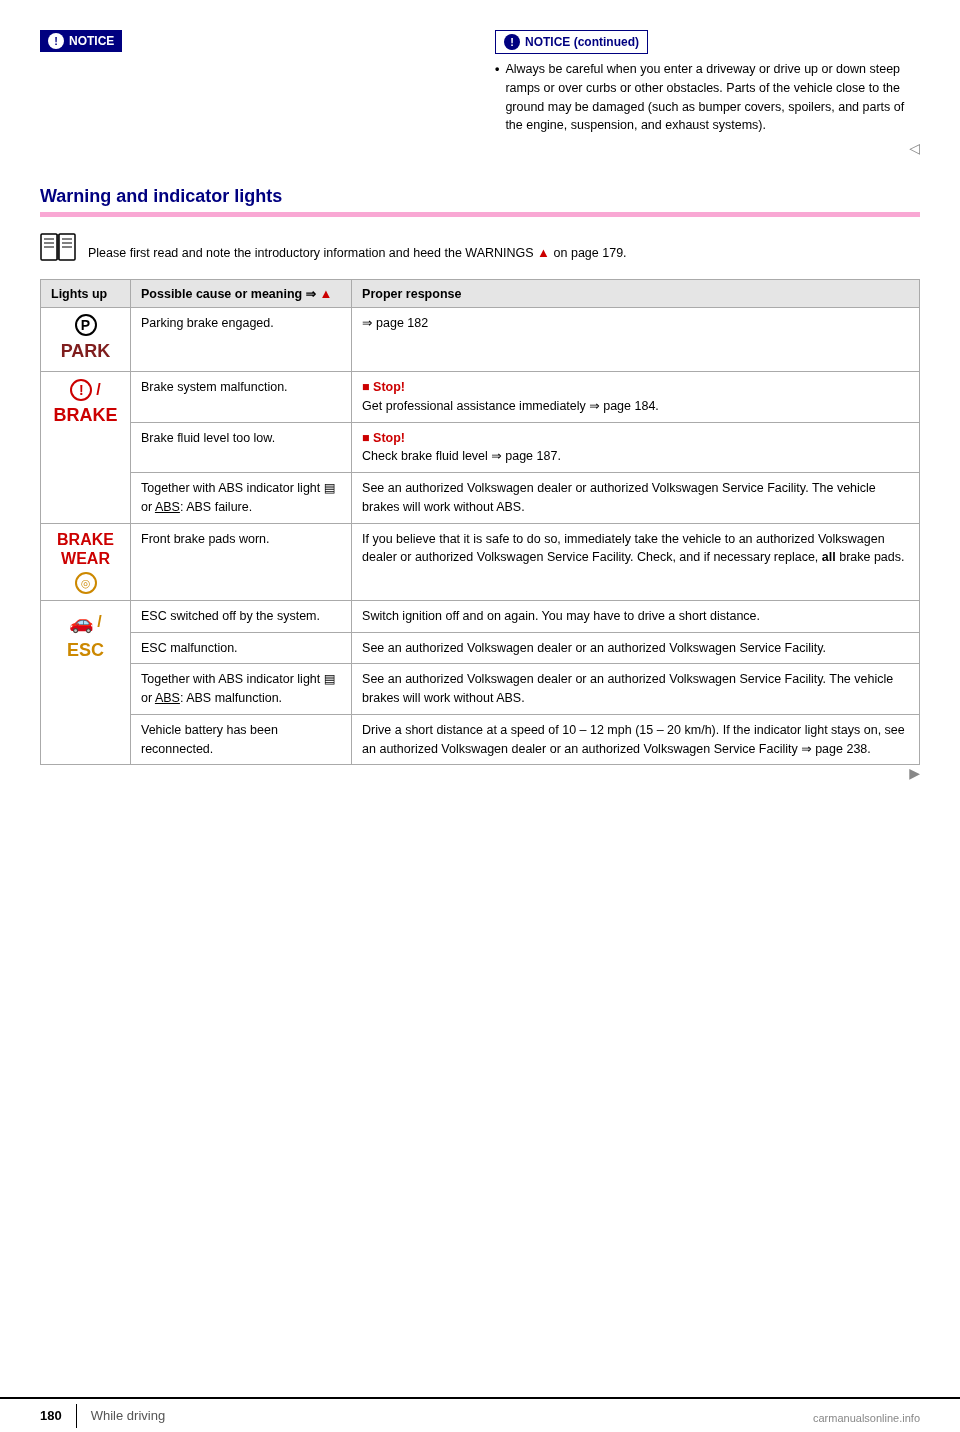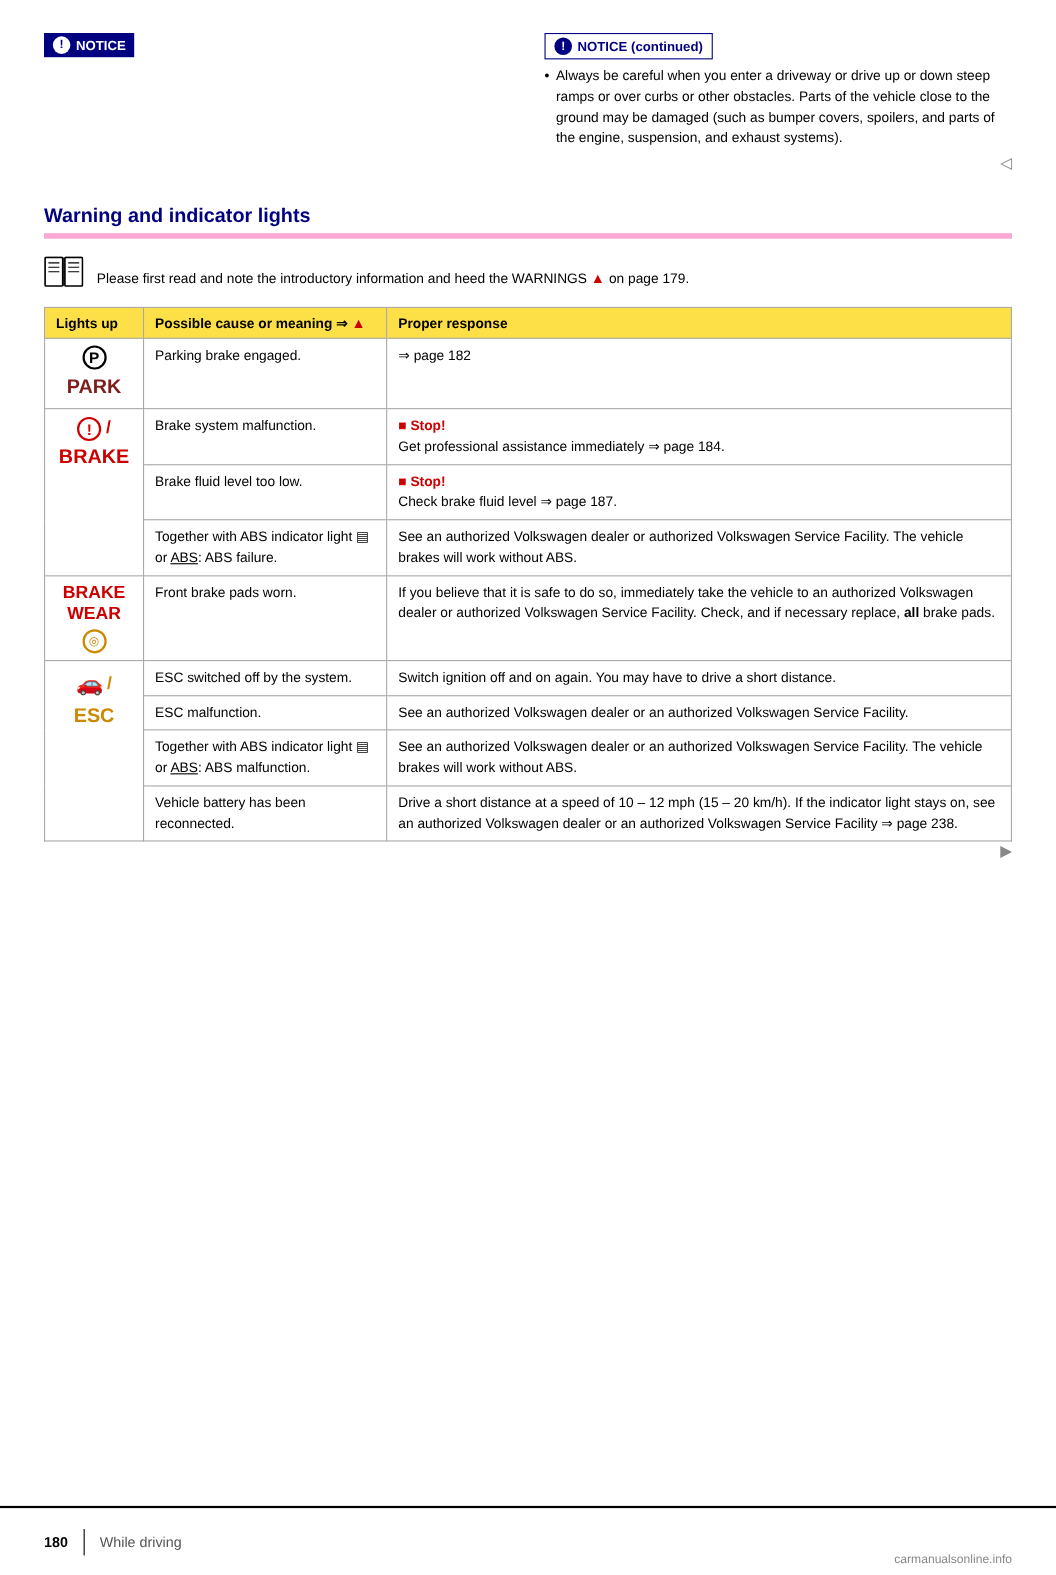--- a/index.html
+++ b/index.html
@@ -127,21 +127,21 @@
     }
 
     
     .main-table {
       width: 100%;
       border-collapse: collapse;
       font-size: 12.5px;
     }
 
     .main-table th {
-      background: #fde047;
+      background: #e5e5e5;
       border: 1px solid #aaa;
       padding: 6px 10px;
       text-align: left;
       font-weight: bold;
       vertical-align: middle;
       margin-top: 36px;
     }
 
     .main-table td {
       border: 1px solid #aaa;
@@ -256,21 +256,21 @@
       font-weight: normal;
       text-decoration: underline;
     }
 
     
     .page-footer {
       position: absolute;
       bottom: 0;
       left: 0;
       right: 0;
-      height: 63px;
+      height: 35px;
       display: flex;
       align-items: center;
       padding: 0 40px;
       border-top: 2px solid #000;
     }
 
     .page-number {
       font-size: 13px;
       font-weight: bold;
     }

